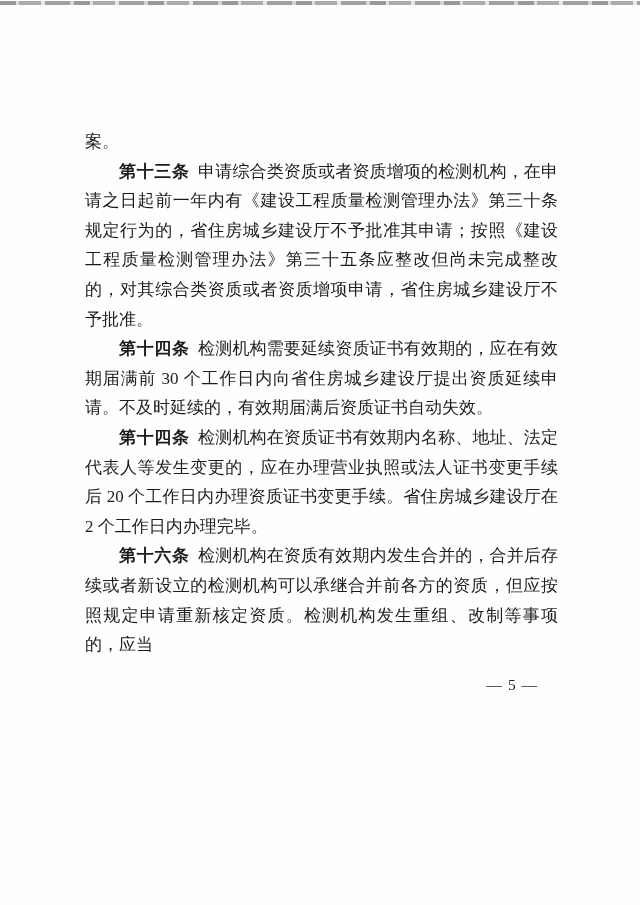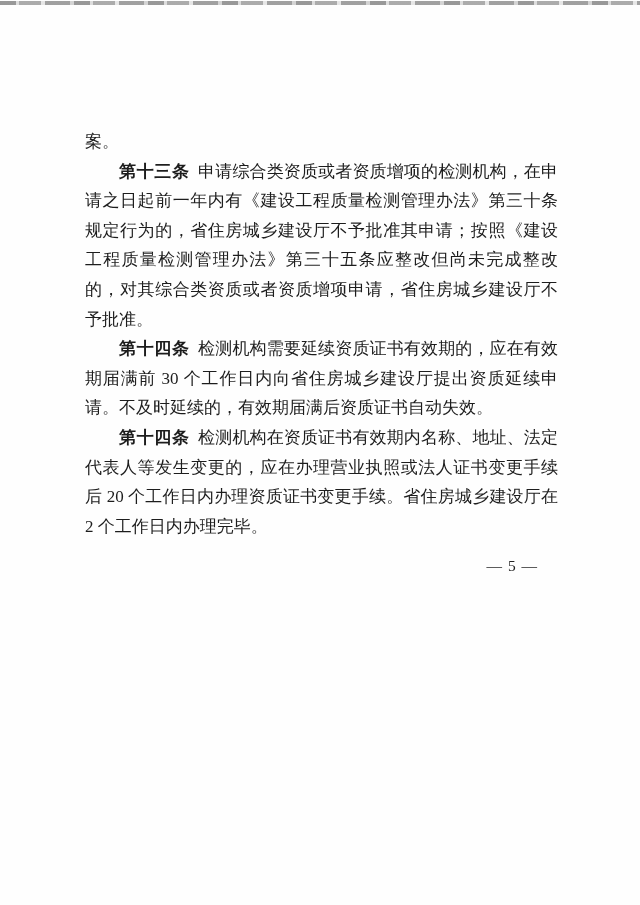--- a/index.html
+++ b/index.html
@@ -84,18 +84,19 @@
     <p class="para"><span>案。</span></p>
 
     <p class="para indent"><b class="lead">第十三条</b><span>申请综合类资质或者资质增项的检测机构，在申请之日起前一年内有《建设工程质量检测管理办法》第三十条规定行为的，省住房城乡建设厅不予批准其申请；按照《建设工程质量检测管理办法》第三十五条应整改但尚未完成整改的，对其综合类资质或者资质增项申请，省住房城乡建设厅不予批准。</span></p>
 
     <p class="para indent"><b class="lead">第十四条</b><span>检测机构需要延续资质证书有效期的，应在有效期届满前 30 个工作日内向省住房城乡建设厅提出资质延续申请。不及时延续的，有效期届满后资质证书自动失效。</span></p>
 
 
     <p class="para indent"><b class="lead">第十四条</b><span>检测机构在资质证书有效期内名称、地址、法定代表人等发生变更的，应在办理营业执照或法人证书变更手续后 20 个工作日内办理资质证书变更手续。省住房城乡建设厅在 2 个工作日内办理完毕。</span></p>
 
 
+    <p class="para indent"><b class="lead">第十六条</b><span>检测机构在资质有效期内发生合并的，合并后存续或者新设立的检测机构可以承继合并前各方的资质，但应按照规定申请重新核定资质。检测机构发生重组、改制等事项的，应当</span></p>
 
     <div class="page-number">— 5 —</div>
 
   </div>
 
 </div>
 
 </body></html>

